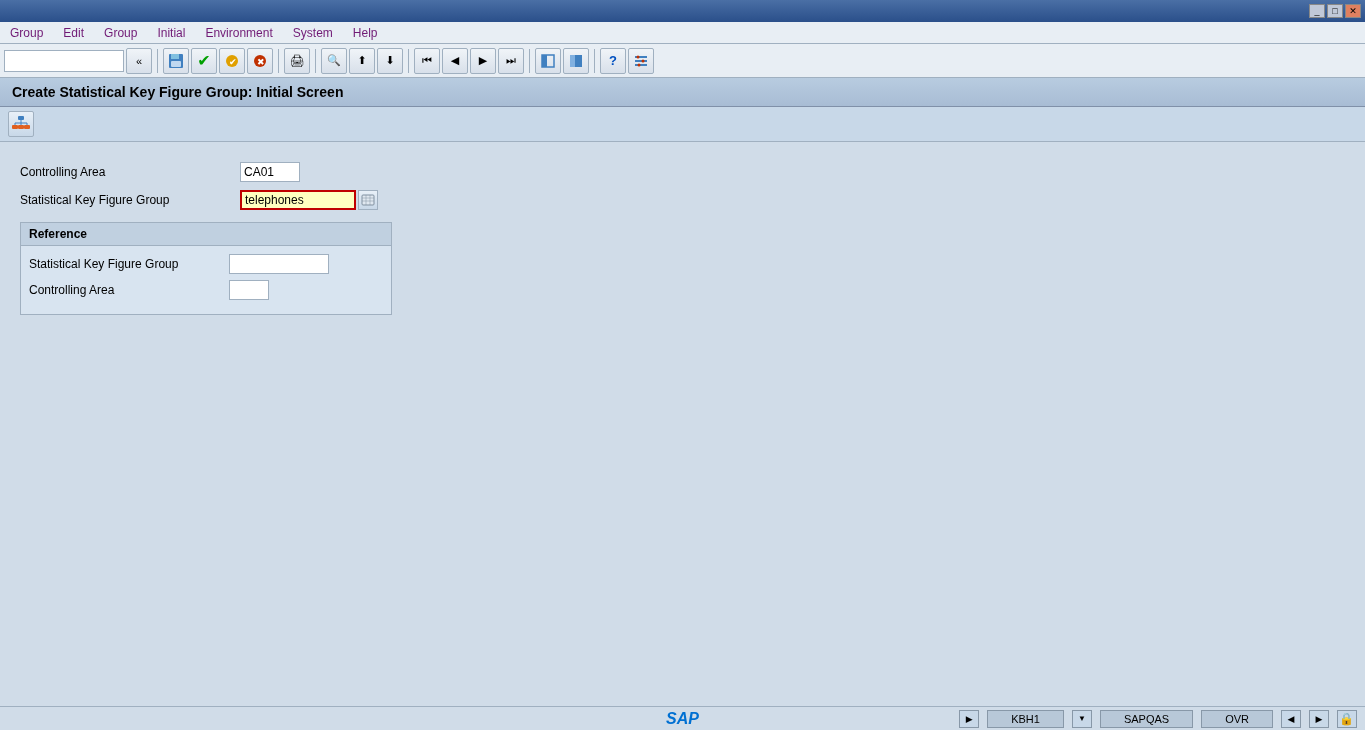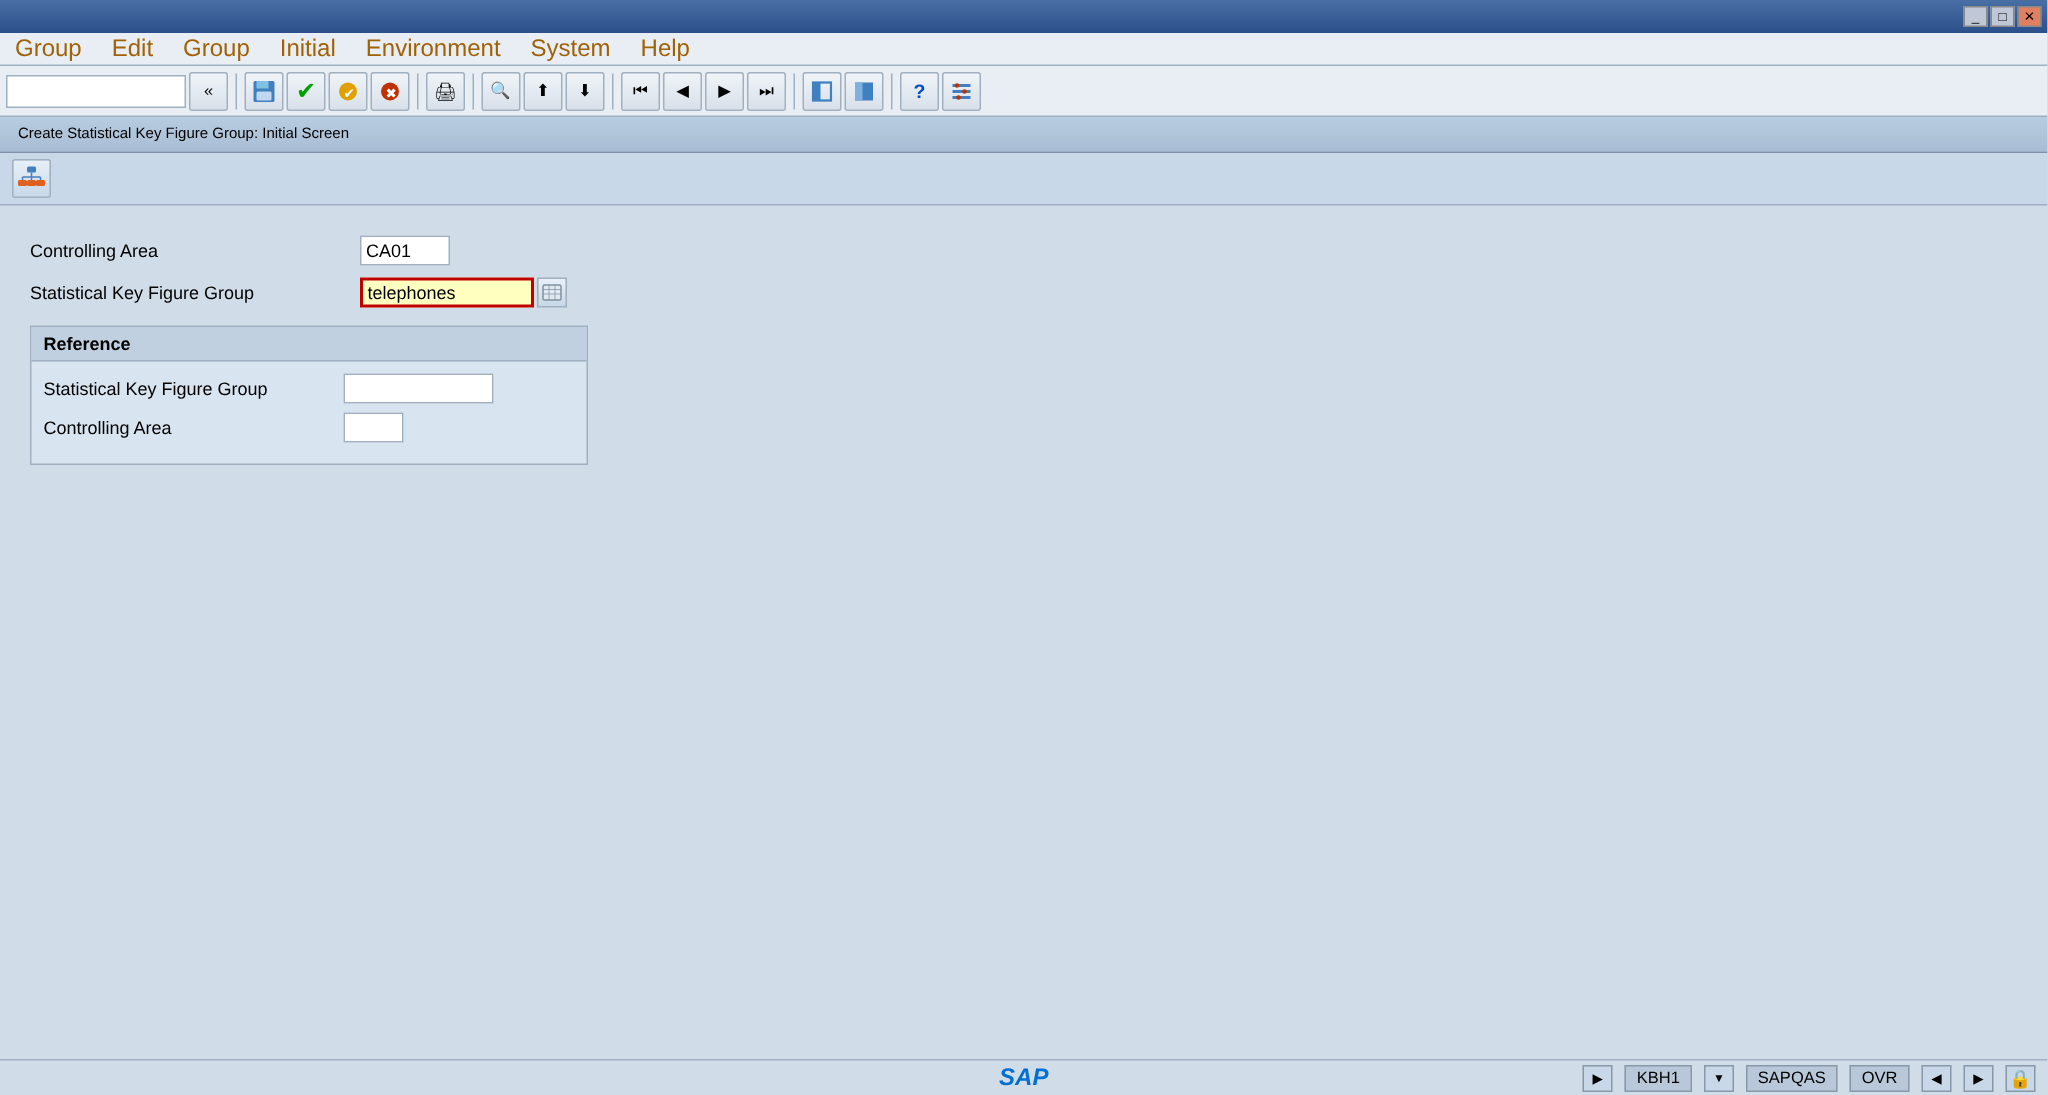--- a/index.html
+++ b/index.html
@@ -43,23 +43,23 @@
     .menu-bar {
       height: 22px;
       background: #e8eef4;
       border-bottom: 1px solid #a0b0c0;
       display: flex;
       align-items: center;
       padding: 0 6px;
       gap: 12px;
     }
     .menu-item {
-      font-size: 16px;
-      cursor: pointer;
-      color: #a16207;
+      font-size: 12px;
+      cursor: pointer;
+      color: #701a75;
       padding: 2px 4px;
     }
 
     
     .toolbar {
       height: 34px;
       background: #e8eef4;
       border-bottom: 1px solid #a0b0c0;
       display: flex;
       align-items: center;
@@ -97,22 +97,22 @@
 
     
     .page-title-bar {
       background: linear-gradient(to bottom, #b8cce0, #a8bcd4);
       border-bottom: 1px solid #8090a8;
       padding: 6px 12px;
       display: flex;
       align-items: center;
     }
     .page-title {
-      font-size: 10px;
-      font-weight: normal;
+      font-size: 14px;
+      font-weight: bold;
       color: #000;
     }
 
     
     .secondary-toolbar {
       background: #c8d8e8;
       border-bottom: 1px solid #a0b0c0;
       padding: 4px 8px;
       display: flex;
       align-items: center;
@@ -231,21 +231,21 @@
       align-items: center;
     }
     .status-right {
       display: flex;
       align-items: center;
       gap: 8px;
     }
     .status-field {
       background: #b8c8d8;
       border: 1px solid #8898a8;
-      padding: 1px 7px;
+      padding: 1px 23px;
       font-size: 11px;
       height: 18px;
       display: flex;
       align-items: center;
     }
     .status-btn {
       background: #c8d8e8;
       border: 1px solid #8898a8;
       width: 20px;
       height: 18px;

